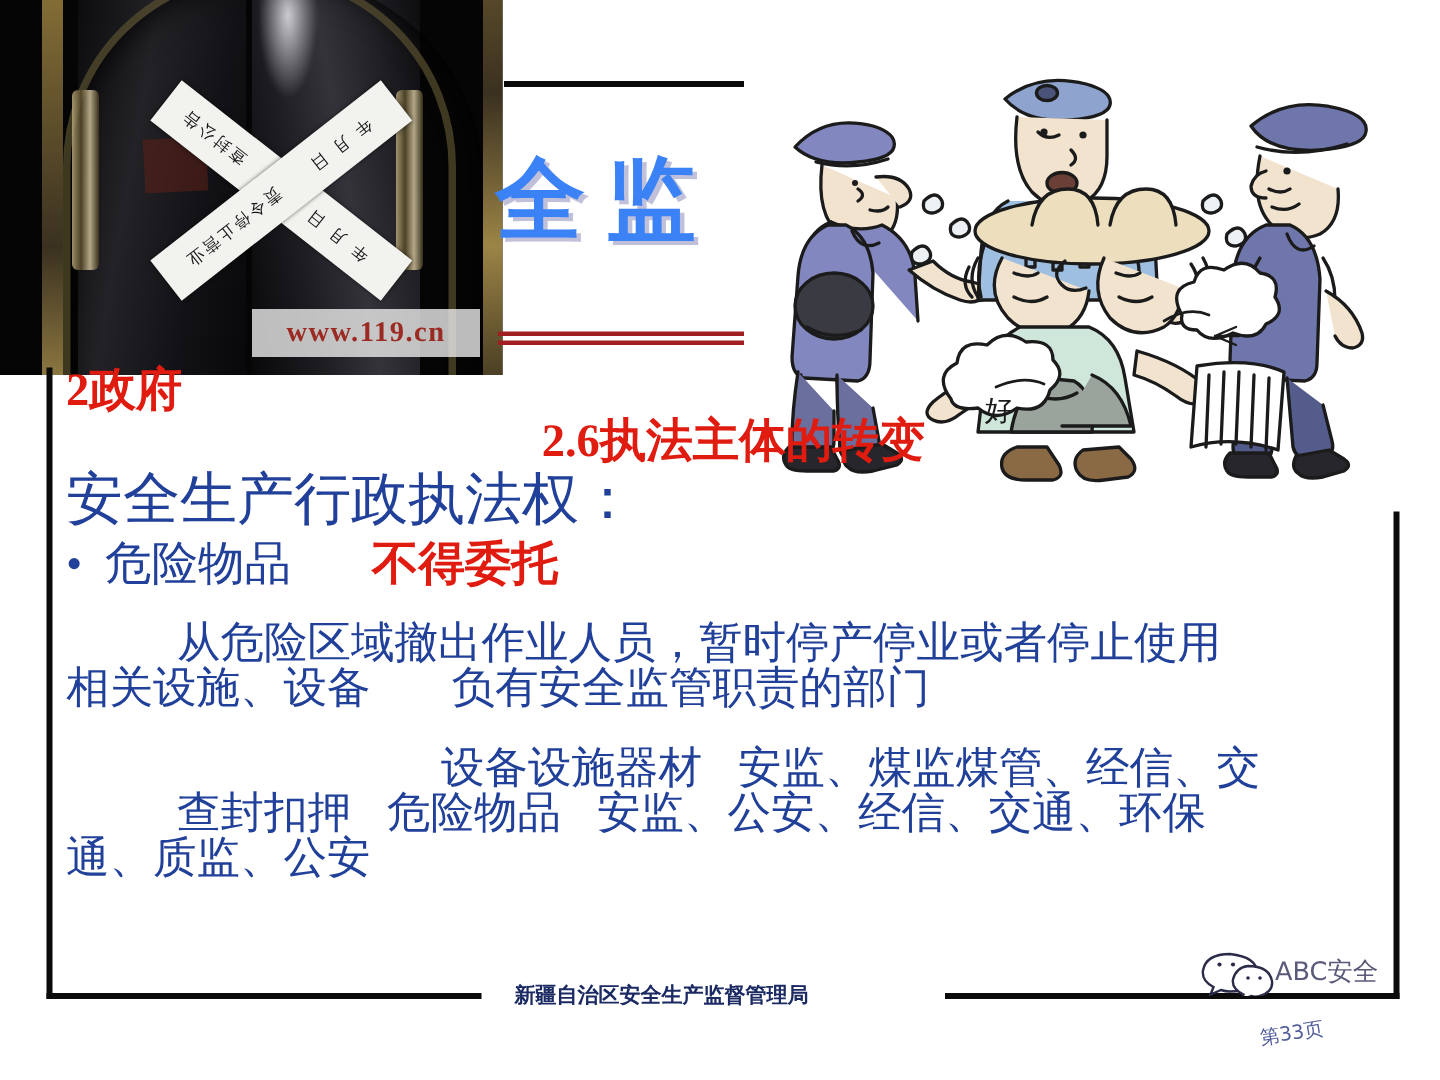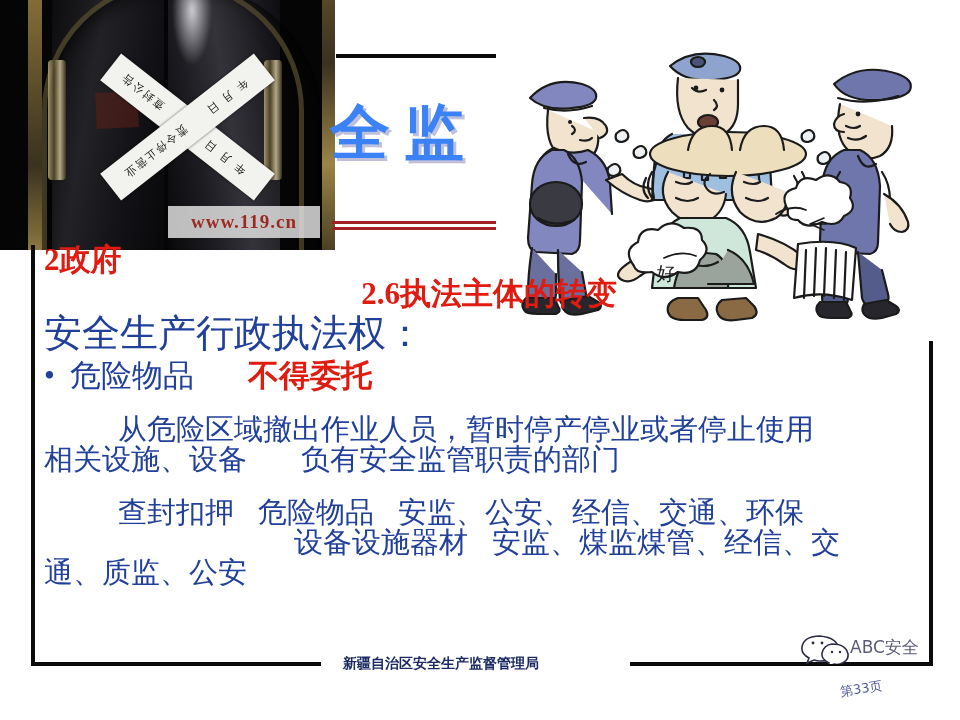--- a/index.html
+++ b/index.html
@@ -276,22 +276,22 @@
     <div class="ln l4">
       <span class="bullet-dot">•</span><span>危险物品</span><span class="gap"></span><span class="redbold">不得委托</span>
     </div>
 
     <div class="para">
       <div class="ln"><span class="ind"></span><span>从危险区域撤出作业人员，暂时停产停业或者停止使用</span></div>
       <div class="ln"><span>相关设施、设备</span><span class="gap"></span><span>负有安全监管职责的部门</span></div>
     </div>
 
     <div class="para">
+      <div class="ln"><span class="ind2"></span><span>设备设施器材</span><span class="gap-s"></span><span>安监、煤监煤管、经信、交</span></div>
       <div class="ln"><span class="ind"></span><span>查封扣押</span><span class="gap-s"></span><span>危险物品</span><span class="gap-s"></span><span>安监、公安、经信、交通、环保</span></div>
-      <div class="ln"><span class="ind2"></span><span>设备设施器材</span><span class="gap-s"></span><span>安监、煤监煤管、经信、交</span></div>
       <div class="ln"><span>通、质监、公安</span></div>
     </div>
   </div>
 
   <div class="footer">新疆自治区安全生产监督管理局</div>
 
   <div class="logo">
     <svg viewBox="0 0 120 34" xmlns="http://www.w3.org/2000/svg">
       <g fill="none" stroke="#2b2b4a" stroke-width="1.6">
         <path d="M22 6 q-16 0-18 11 q-1 7 7 11 l-2 5 l7 -3 q3 1 6 1 q16 0 18 -11 q1 -12 -18 -14z" fill="#ffffff"></path>

